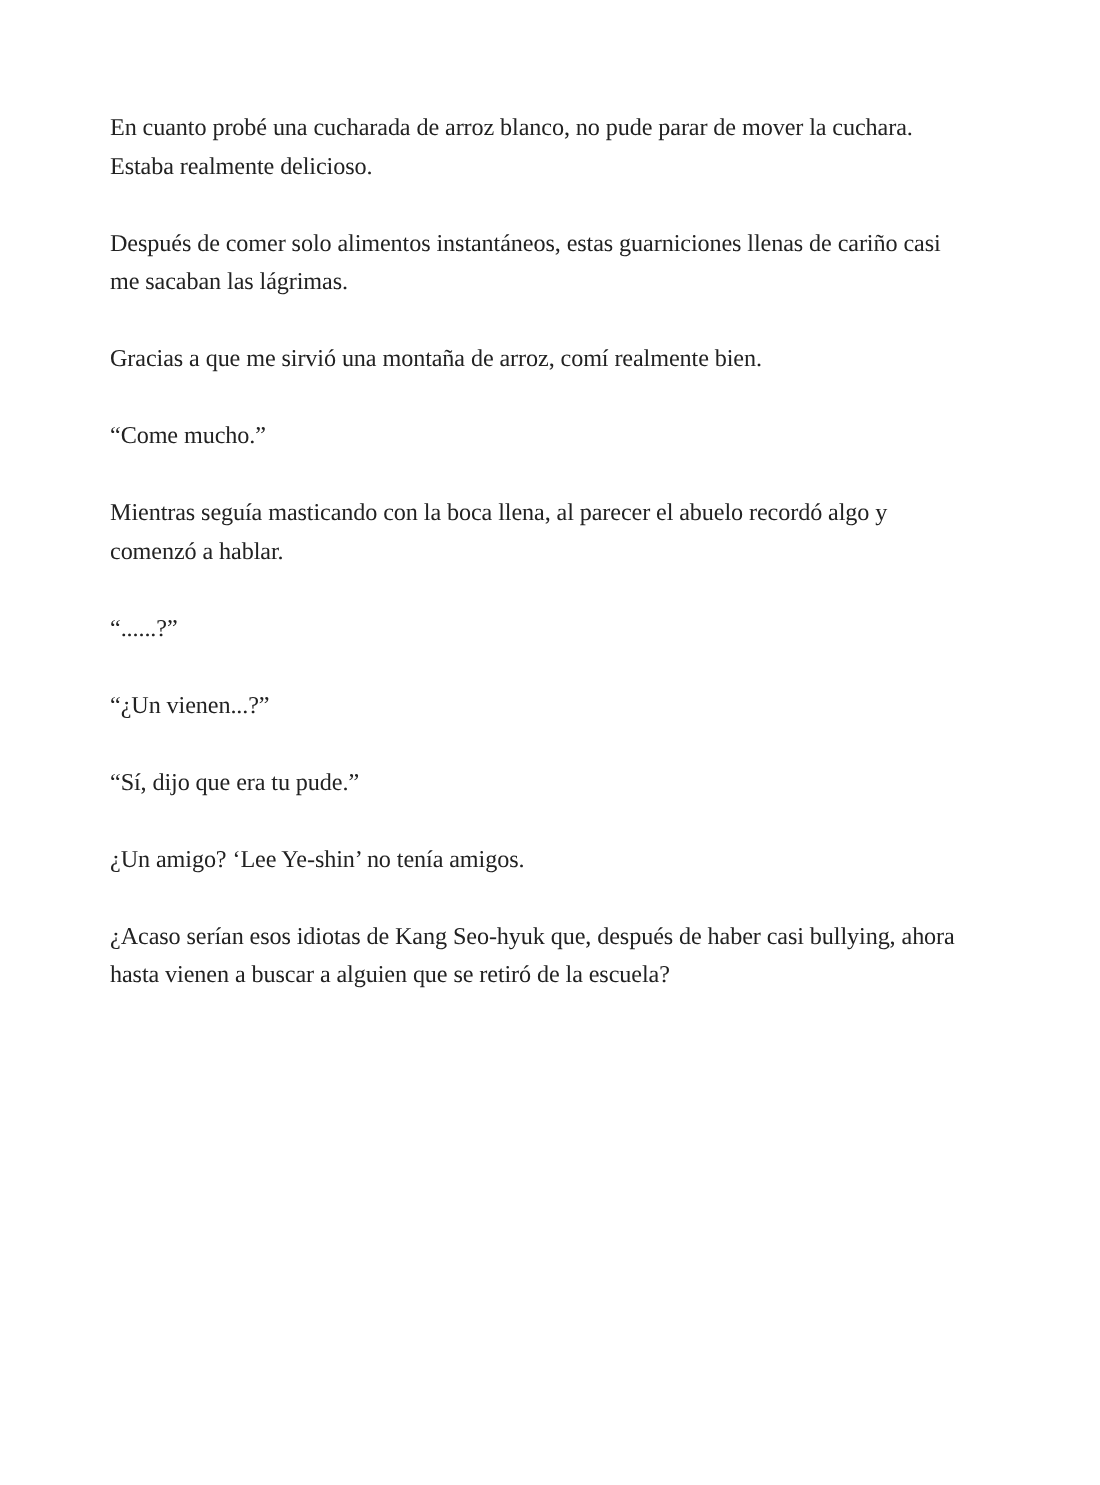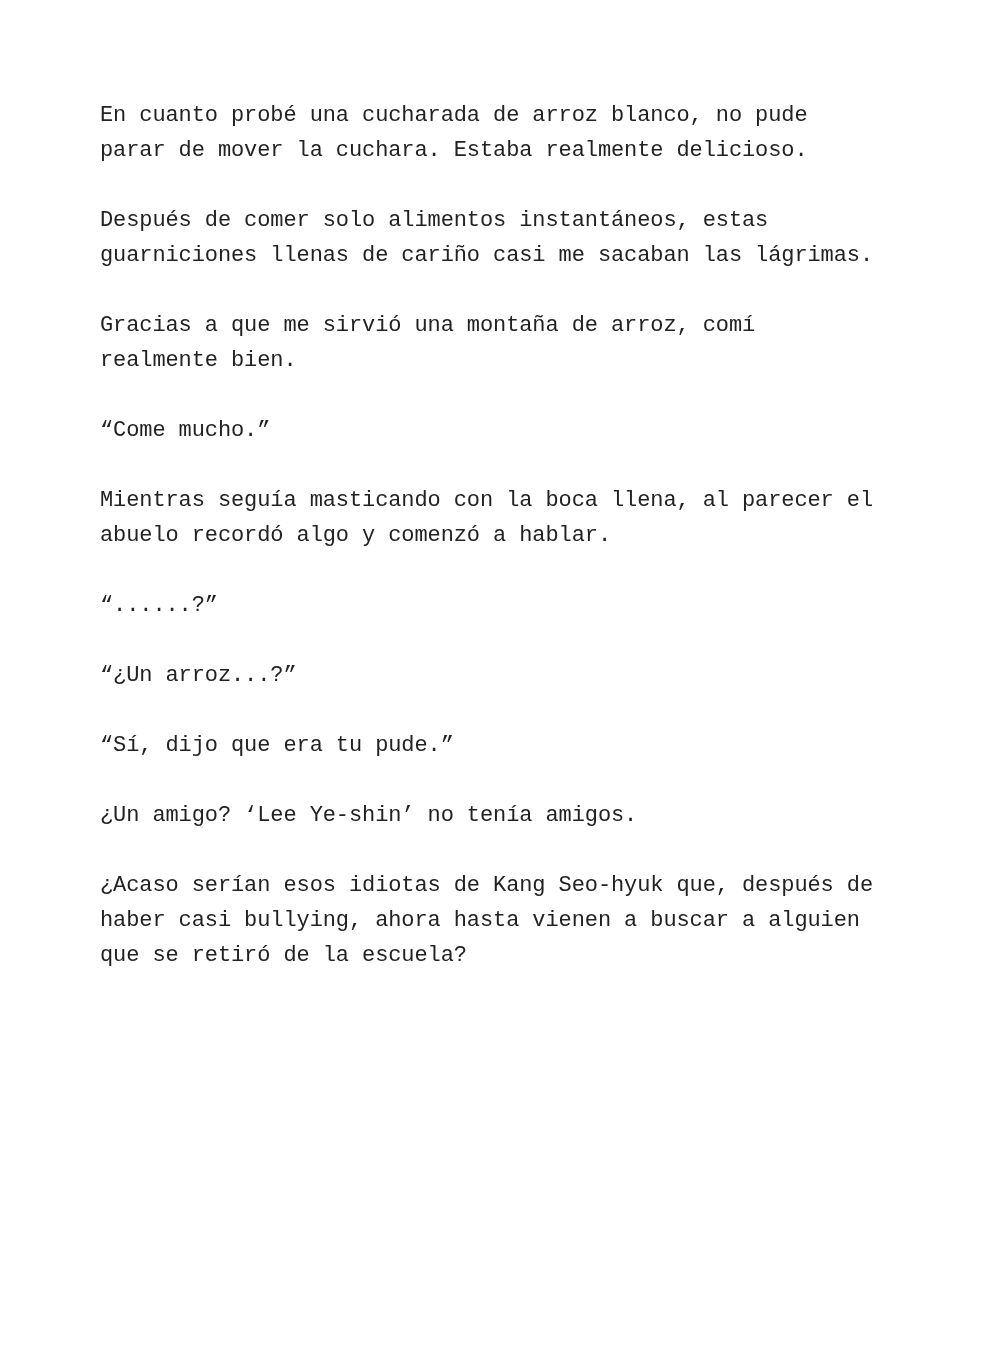--- a/index.html
+++ b/index.html
@@ -9,36 +9,36 @@
     width: 1000px; height: 1350px;
     background: #ffffff;
   }
   .content {
     position: absolute;
     left: 100px; top: 98px;
     width: 790px;
   }
   .para {
     margin: 0 16px 35px 0;
-    font-family: Liberation Mono, monospace;
+    font-family: Liberation Serif, serif;
     font-size: 22px;
     line-height: 35px;
     color: #222222;
     letter-spacing: -0.1px;
   }
 </style>
 </head>
 <body>
 
 <div class="page">
   <div class="content">
     <p class="para">En cuanto probé una cucharada de arroz blanco, no pude parar de mover la cuchara. Estaba realmente delicioso.</p>
     <p class="para">Después de comer solo alimentos instantáneos, estas guarniciones llenas de cariño casi me sacaban las lágrimas.</p>
     <p class="para">Gracias a que me sirvió una montaña de arroz, comí realmente bien.</p>
     <p class="para">“Come mucho.”</p>
     <p class="para">Mientras seguía masticando con la boca llena, al parecer el abuelo recordó algo y comenzó a hablar.</p>
     <p class="para">“......?”</p>
-    <p class="para">“¿Un arroz...?”</p>
+    <p class="para">“¿Un vienen...?”</p>
     <p class="para">“Sí, dijo que era tu pude.”</p>
     <p class="para">¿Un amigo? ‘Lee Ye-shin’ no tenía amigos.</p>
     <p class="para">¿Acaso serían esos idiotas de Kang Seo-hyuk que, después de haber casi bullying, ahora hasta vienen a buscar a alguien que se retiró de la escuela?</p>
   </div>
 </div>
 
 </body></html>

